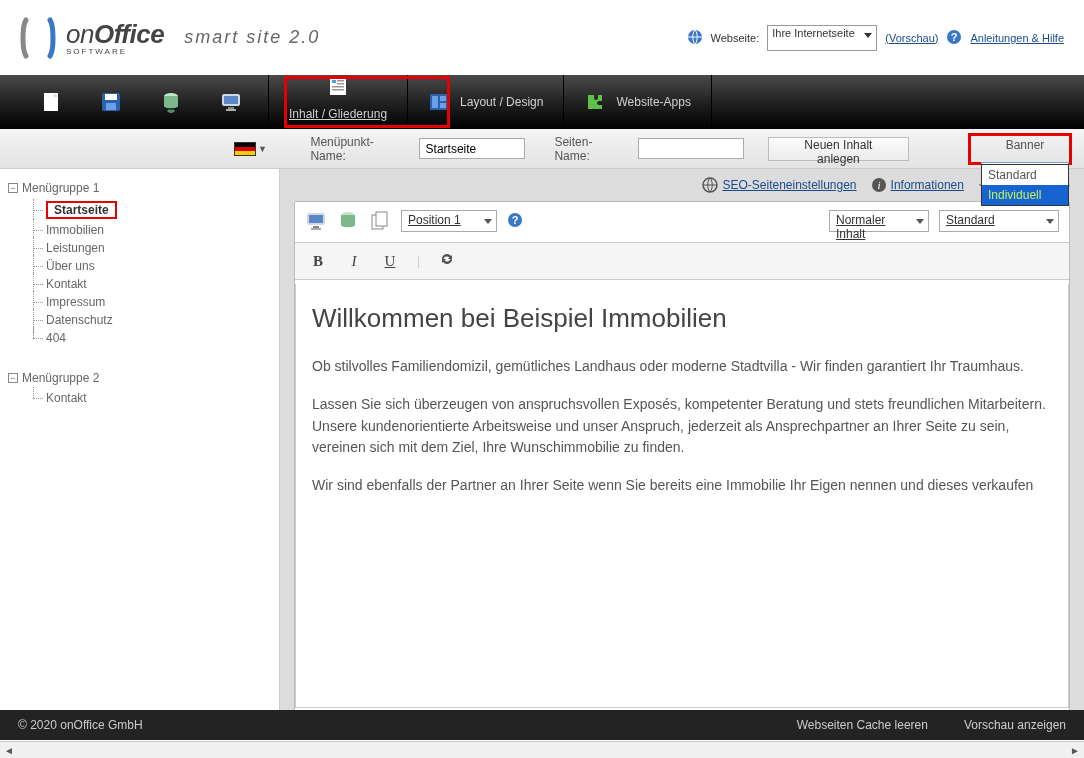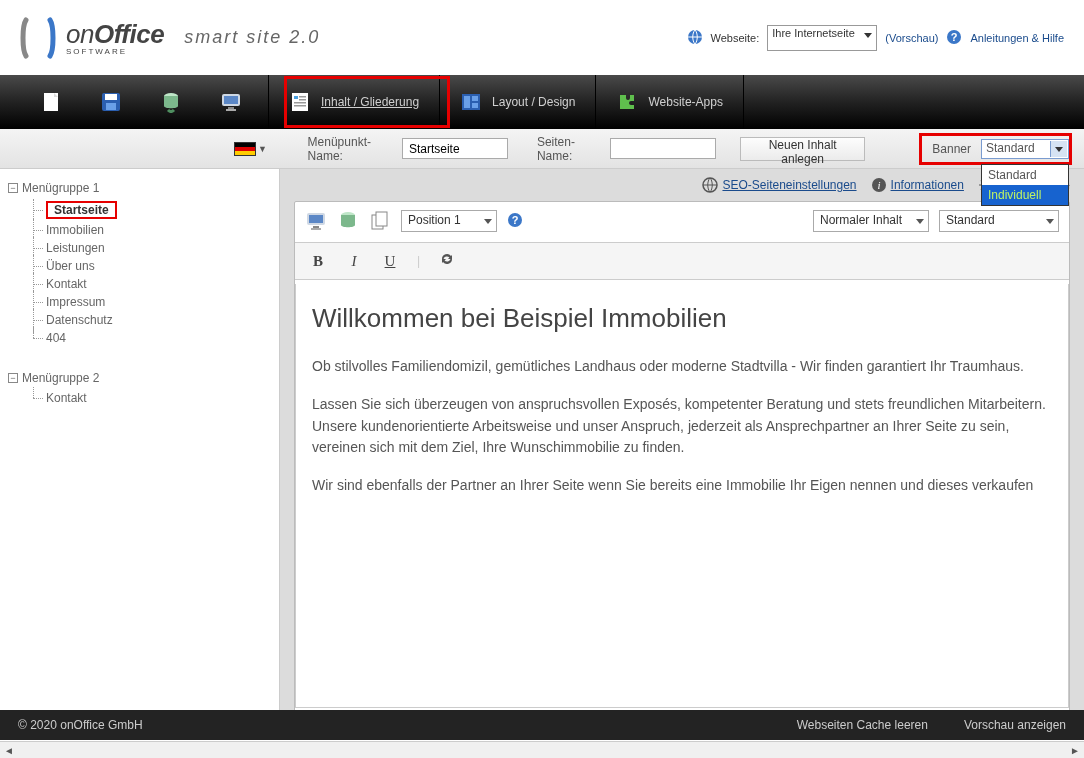--- a/index.html
+++ b/index.html
@@ -40,21 +40,21 @@
     color: #444;
     margin-top: -3px;
   }
   .brand-tagline {
     font-size: 18px;
     font-style: italic;
     color: #666;
     letter-spacing: 2px;
   }
   .top-right { display: flex; align-items: center; gap: 8px; font-size: 11px; }
-  .top-right a { color: #1a4b8c; cursor: pointer; }
+  .top-right a { color: #1a4b8c; text-decoration: underline; cursor: pointer; }
   .select-small {
     border: 1px solid #999;
     background: #fff;
     height: 26px;
     font-size: 11px;
     padding: 1px 18px 1px 4px;
     min-width: 110px;
     position: relative;
   }
   .select-small::after {
@@ -79,21 +79,21 @@
     display: flex;
     align-items: center;
     gap: 10px;
     padding: 0 20px;
     border-right: 1px solid #000;
     cursor: pointer;
     color: #d0d0d0;
     font-size: 12px;
   }
   .nav-tab .tab-icon { width: 22px; height: 22px; display:inline-block;}
-  .nav-tab.active { text-decoration: underline; }
+  .nav-tab.active { text-decoration: underline; flex-direction: column; }
   .nav-tab-highlight {
     position: absolute;
     border: 3px solid #e60000;
     pointer-events: none;
   }
   
   .toolbar {
     background: linear-gradient(#f4f4f4, #e3e3e3);
     border-bottom: 1px solid #ccc;
     height: 40px;
@@ -121,20 +121,21 @@
     cursor: pointer;
     color: #333;
   }
   .tb-spacer { flex: 1; }
   .banner-wrap {
     display:flex; align-items:center; gap:10px;
     position: relative;
     border: 3px solid #e60000;
     padding: 2px 0 2px 10px;
     height: 32px;
+    flex-direction: column;
   }
   .banner-select {
     width: 88px;
     border: 1px solid #7a9cd0;
     height: 20px;
     padding: 1px 18px 1px 4px;
     font-size: 12px;
     position: relative;
     background:#fff;
   }
@@ -232,20 +233,21 @@
     background:#fff;
     border:1px solid #bbb;
     border-radius:2px;
     padding:8px 10px 12px;
     flex:1;
     display:flex;flex-direction:column;
   }
   .editor-toolbar {
     display:flex; align-items:center; gap:10px;
     padding-bottom:6px;
+    text-decoration:underline;
   }
   .ed-icon { width:22px; height:22px; display:inline-block; cursor:pointer;}
   .ed-select {
     border:1px solid #aaa; height:22px;
     padding:2px 20px 2px 6px; font-size:12px;
     position:relative; background:#fff;
   }
   .ed-select::after{
     content:""; position:absolute;right:4px;top:8px;
     border-left:4px solid transparent;border-right:4px solid transparent;border-top:5px solid #555;
@@ -556,21 +558,21 @@
             </svg>
         </span>
         <div class="ed-select" style="width:96px"><span>Position 1</span></div>
         <span>
           <svg width="16" height="16" viewBox="0 0 16 16">
               <circle cx="8" cy="8" r="7" fill="#3b77c8"></circle>
               <text x="8" y="12" text-anchor="middle" fill="#fff" font-size="11" font-weight="bold">?</text>
             </svg>
         </span>
         <span class="spacer"></span>
-        <div class="ed-select" style="width:116px"><span>Normaler Inhalt</span></div>
+        <div class="ed-select" style="width:100px"><span>Normaler Inhalt</span></div>
         <div class="ed-select" style="width:120px"><span>Standard</span></div>
       </div>
 
       <div class="editor-formatrow">
         <span class="fmt-btn fmt-b">B</span>
         <span class="fmt-btn fmt-i">I</span>
         <span class="fmt-btn fmt-u">U</span>
         <span style="color:#ccc">|</span>
         <span class="fmt-btn">
           <svg width="16" height="16" viewBox="0 0 16 16">

